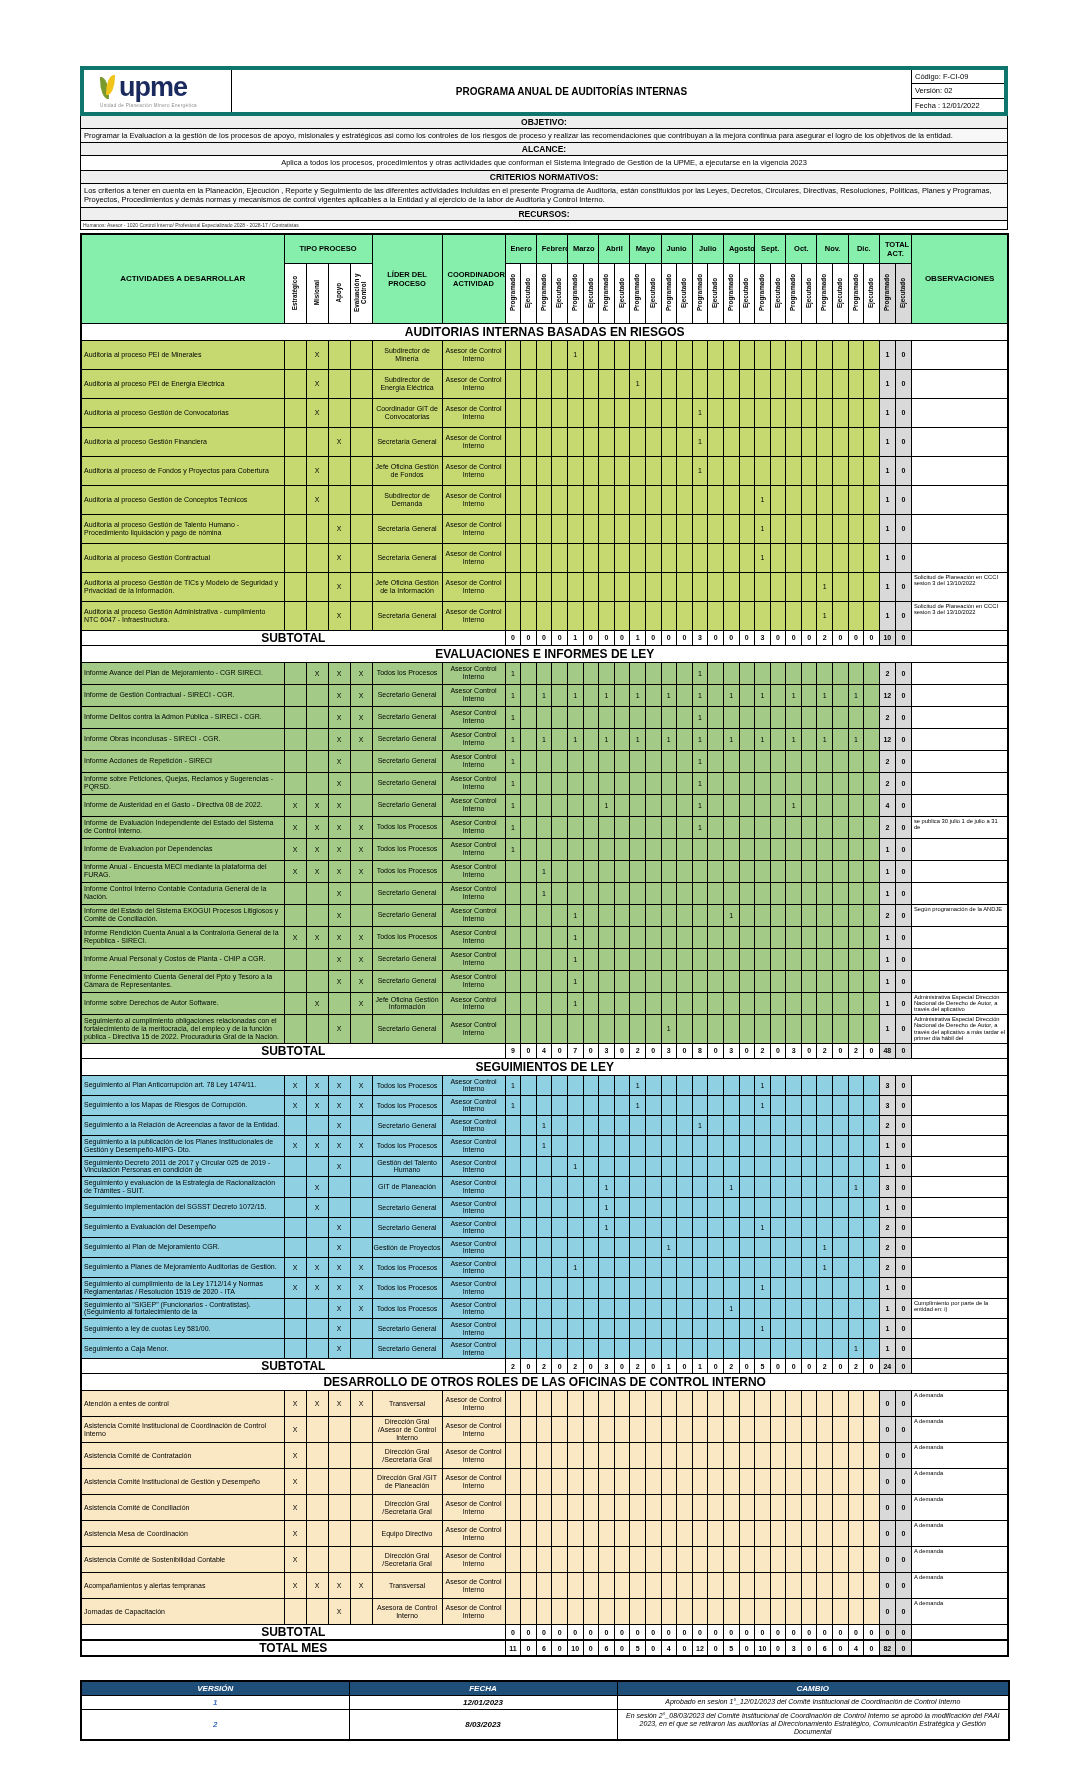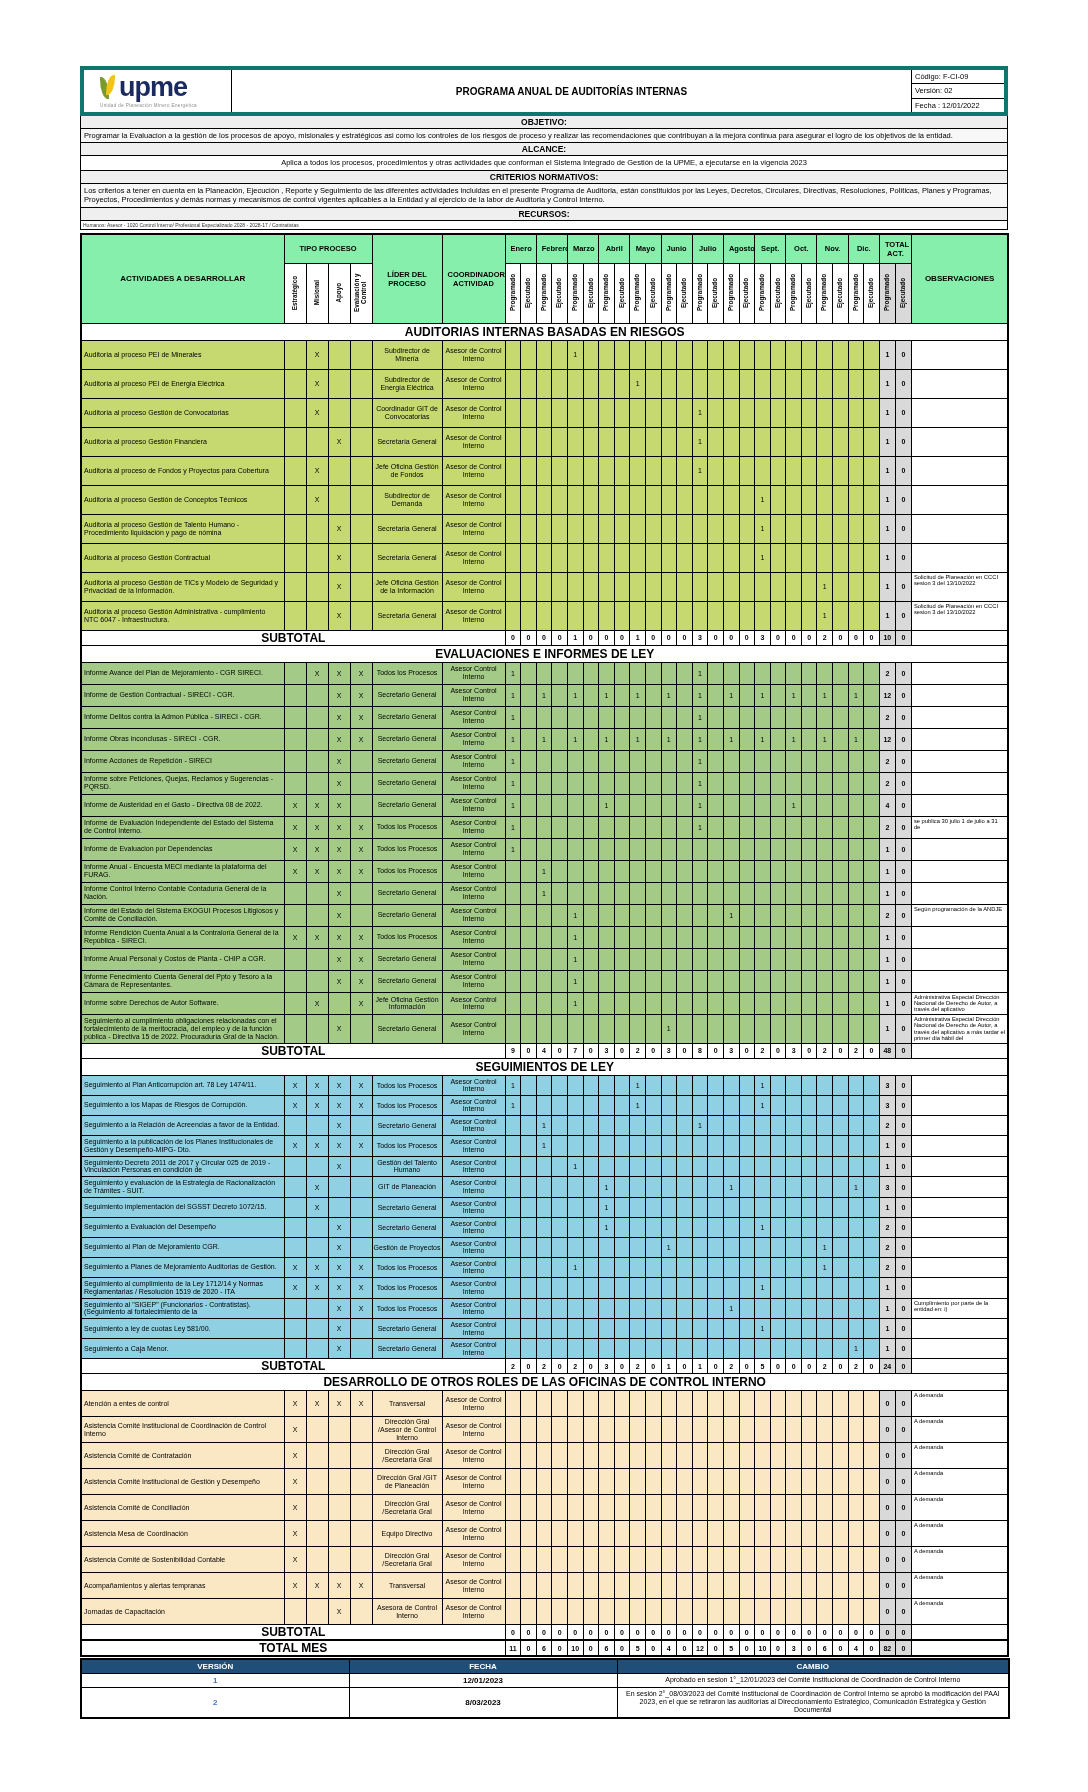--- a/index.html
+++ b/index.html
@@ -54,21 +54,21 @@
   td.stnum { background:#fff; font-size:7px; font-weight:bold; text-align:center; }
   tr.sec1 td.m, tr.sec1 td.x, tr.sec1 td.act, tr.sec1 td.ld { background:#c6d870; }
   tr.sec2 td.m, tr.sec2 td.x, tr.sec2 td.act, tr.sec2 td.ld { background:#a3cb87; }
   tr.sec3 td.m, tr.sec3 td.x, tr.sec3 td.act, tr.sec3 td.ld { background:#8fd0e2; }
   tr.sec4 td.m, tr.sec4 td.x, tr.sec4 td.act, tr.sec4 td.ld { background:#fae7c4; }
   tr.sec1 { height:29px; } tr.sec2 { height:22px; } tr.sec3 { height:20px; } tr.sec4 { height:26px; }
   tr.strow { height:13px; } tr.bandrow { height:13px; }
   tr.totalrow td { border-top:2px solid #000; }
 
   
-  table.foot { border-collapse:collapse; table-layout:fixed; width:928px; margin-top:1px; border:2px solid #000; }
+  table.foot { border-collapse:collapse; table-layout:fixed; width:928px; margin-top:23px; border:2px solid #000;font-style:italic; }
   table.foot th, table.foot td { border:1px solid #000; }
   table.foot th { background:#1f4e79; color:#fff; font-size:8px; font-weight:bold; padding:2px 0; }
   td.ver { color:#4472c4; font-size:8px; text-align:center; font-weight:bold; }
   td.fecha { font-size:8px; font-weight:bold; text-align:center; }
   td.cambio { font-size:7px; text-align:center; padding:2px 4px; line-height:1.2; }
 </style>
 </head>
 <body>
 
 <div class="page">

